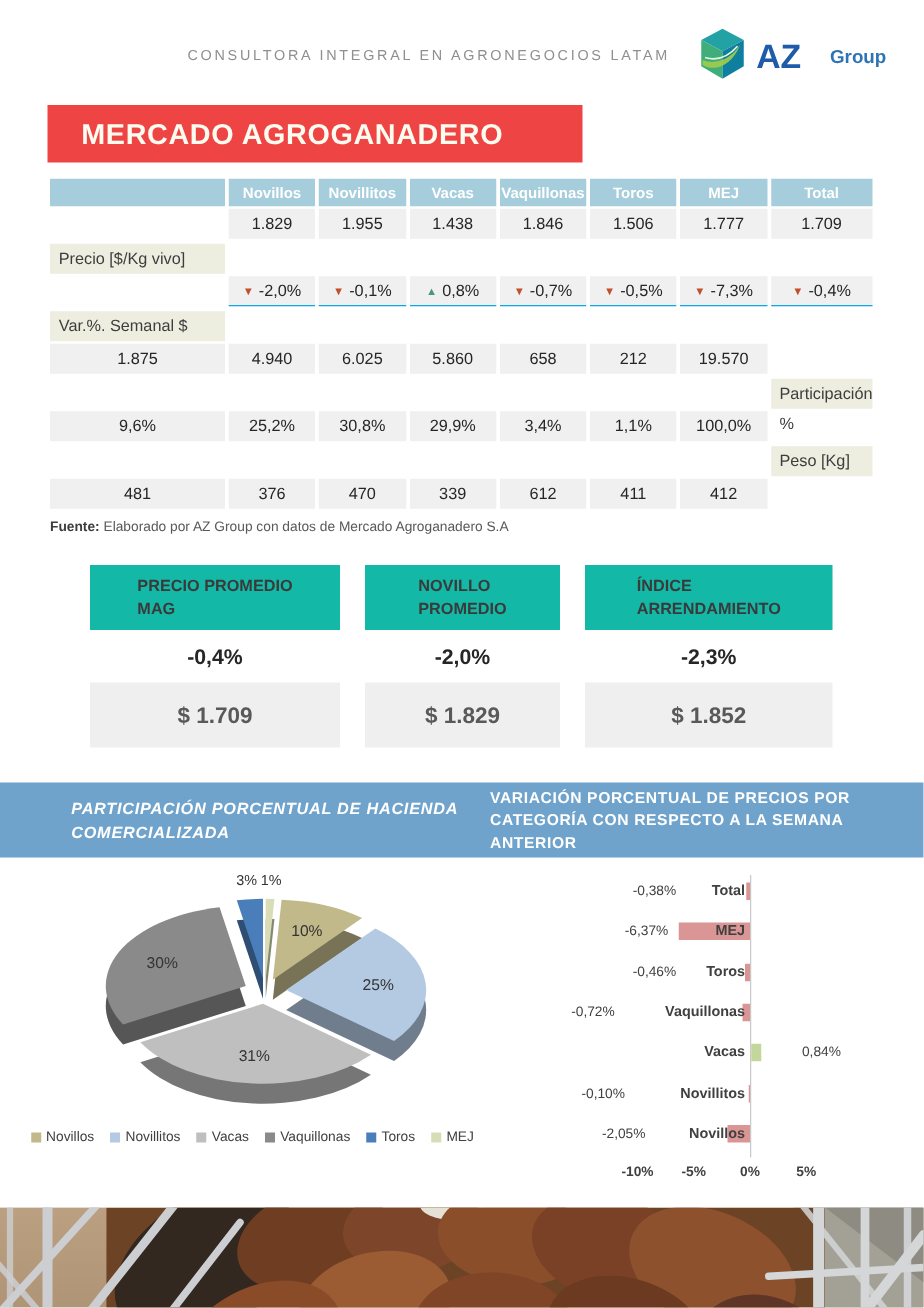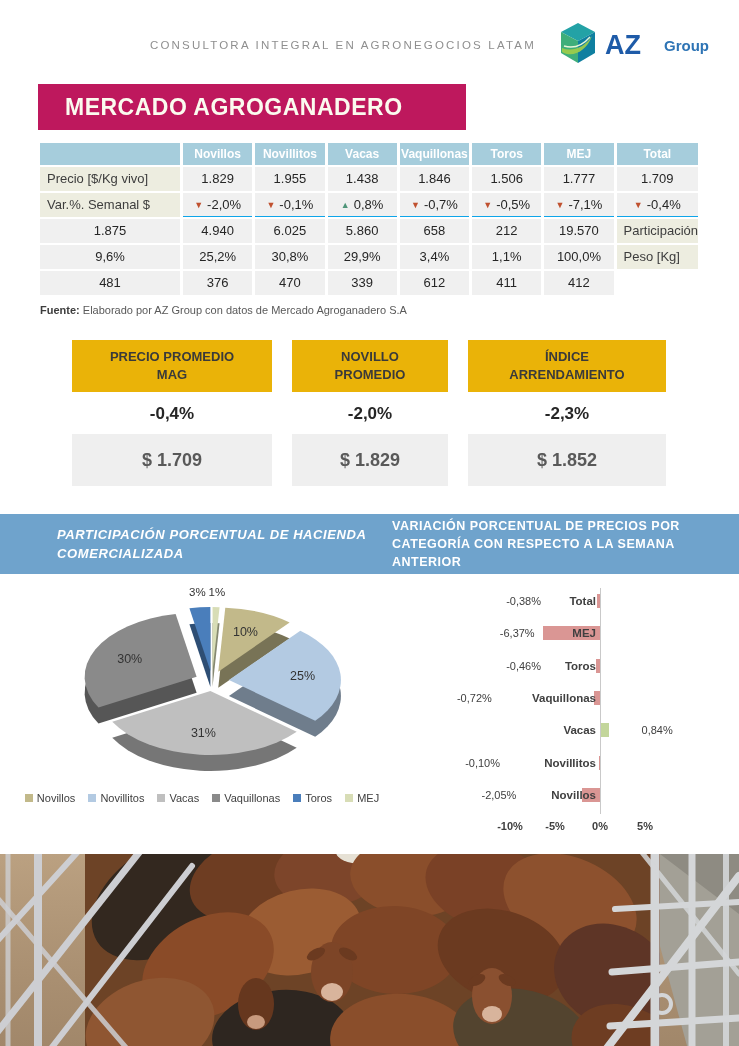--- a/index.html
+++ b/index.html
@@ -7,42 +7,42 @@
   .page { position:relative; width:739px; height:1046px; background:#ffffff; overflow:hidden; }
 
   
   .top-header { display:flex; justify-content:flex-end; align-items:center; gap:22px; padding:22px 30px 0 0; height:68px; }
   .tagline { font-size:11.5px; color:#8f8f8f; letter-spacing:2.2px; font-weight:400; }
   .logo { display:flex; align-items:center; gap:7px; }
   .logo-az { font-size:27px; font-weight:bold; color:#1E5BA8; line-height:1; }
   .logo-group { font-size:15px; color:#2E74B5; font-weight:600; margin-left:16px; }
 
   
-  .title-bar { margin:16px 0 0 38px; width:428px; height:46px; background:#be185d;
+  .title-bar { margin:16px 0 0 38px; width:428px; height:46px; background:#ef4444;
     color:#FBFBEF; font-size:23px; font-weight:bold; line-height:46px; padding-left:27px; letter-spacing:0.5px; }
 
   
   .price-table { margin:13px 41px 0 40px; display:grid;
     grid-template-columns:140px repeat(7, 1fr); column-gap:3px; row-gap:2px; }
   .th { background:#A6CDDC; color:#ffffff; font-size:12px; font-weight:bold; text-align:center; height:22px; line-height:22px; }
-  .rlabel { background:#EDEDE0; color:#3d3d3d; font-size:13px; height:24px; line-height:24px; padding-left:7px; }
+  .rlabel { background:#EDEDE0; color:#3d3d3d; font-size:13px; height:24px; line-height:24px; padding-left:7px;margin-top:28px; }
   .cell { background:#F0F0F0; color:#262626; font-size:13px; height:24px; line-height:24px; text-align:center; }
   .cell.varline { border-bottom:1px solid #0ea5e9; }
   .tri { font-size:9px; margin-right:4px; vertical-align:1px; }
   .tri-down { color:#C0512F; }
   .tri-up { color:#4E9579; }
 
   .fuente { margin:9px 0 0 40px; font-size:11px; color:#595959; }
   .fuente b { color:#3d3d3d; }
 
   
   .cards-row { display:flex; gap:20px; padding-left:72px; margin-top:24px; height:146px; }
   .card { display:flex; flex-direction:column; }
-  .card-header { background:#eab308; min-height:52px; display:flex; align-items:center; justify-content:center;
-    text-align:center; font-weight:bold; font-size:13px; color:#3a3a3a; padding:6px 8px; white-space:pre-line; line-height:1.35; }
+  .card-header { background:#14b8a6; min-height:52px; display:flex; align-items:center; justify-content:center;
+    text-align:left; font-weight:bold; font-size:13px; color:#3a3a3a; padding:6px 8px; white-space:pre-line; line-height:1.35; }
   .card-percent { text-align:center; font-size:17px; font-weight:bold; color:#262626; margin:12px 0 10px; }
   .card-value { background:#EFEFEF; height:59px; display:flex; align-items:center; justify-content:center;
     font-size:18px; font-weight:bold; color:#595959; }
 
   
   .blue-band { margin-top:28px; height:60px; background:#6FA3CC; display:flex; align-items:center; }
   .band-left { width:392px; padding-left:57px; color:#ffffff; font-weight:bold; font-size:13px; letter-spacing:0.6px; line-height:1.5;font-style:italic; }
   .band-right { flex:1; padding-right:42px; color:#ffffff; font-weight:bold; font-size:12.5px; letter-spacing:0.5px; line-height:1.45; }
 
   
@@ -103,21 +103,21 @@
       <div class="cell"><span>1.846</span></div>
       <div class="cell"><span>1.506</span></div>
       <div class="cell"><span>1.777</span></div>
       <div class="cell"><span>1.709</span></div>
       <div class="rlabel">Var.%. Semanal $</div>
       <div class="cell varline"><span class="tri tri-down">▼</span><span>-2,0%</span></div>
       <div class="cell varline"><span class="tri tri-down">▼</span><span>-0,1%</span></div>
       <div class="cell varline"><span class="tri tri-up">▲</span><span>0,8%</span></div>
       <div class="cell varline"><span class="tri tri-down">▼</span><span>-0,7%</span></div>
       <div class="cell varline"><span class="tri tri-down">▼</span><span>-0,5%</span></div>
-      <div class="cell varline"><span class="tri tri-down">▼</span><span>-7,1%</span></div>
+      <div class="cell varline"><span class="tri tri-down">▼</span><span>-7,3%</span></div>
       <div class="cell varline"><span class="tri tri-down">▼</span><span>-0,4%</span></div>
       <div class="cell"><span>1.875</span></div>
       <div class="cell"><span>4.940</span></div>
       <div class="cell"><span>6.025</span></div>
       <div class="cell"><span>5.860</span></div>
       <div class="cell"><span>658</span></div>
       <div class="cell"><span>212</span></div>
       <div class="cell"><span>19.570</span></div>
       <div class="rlabel">Participación %</div>
       <div class="cell"><span>9,6%</span></div>

